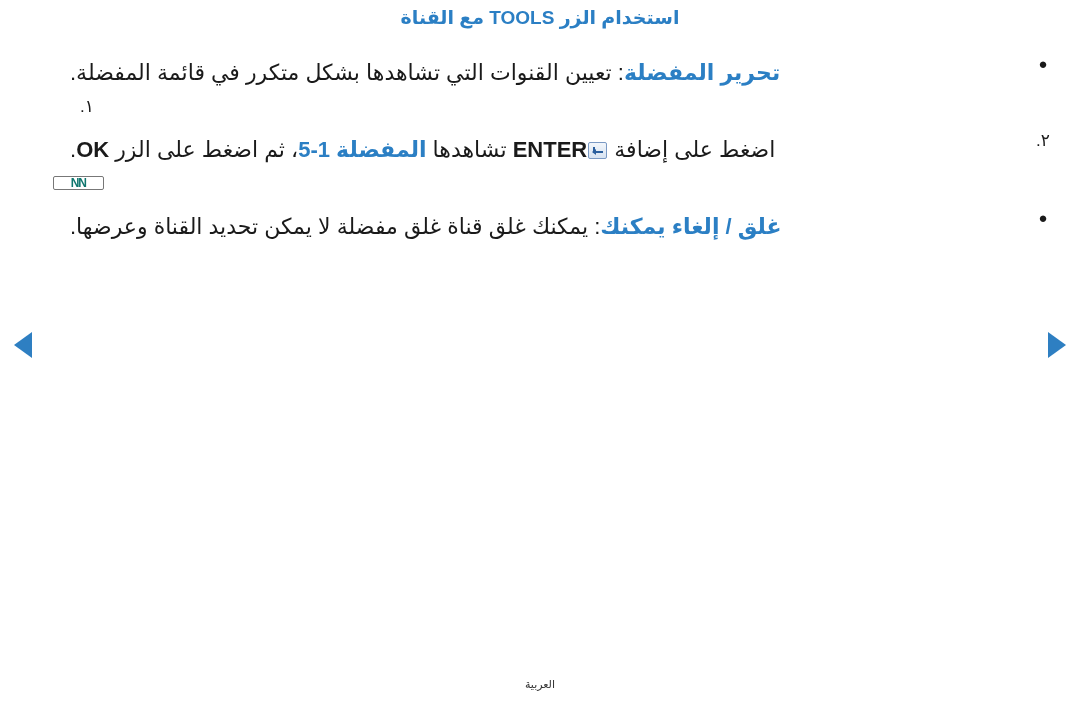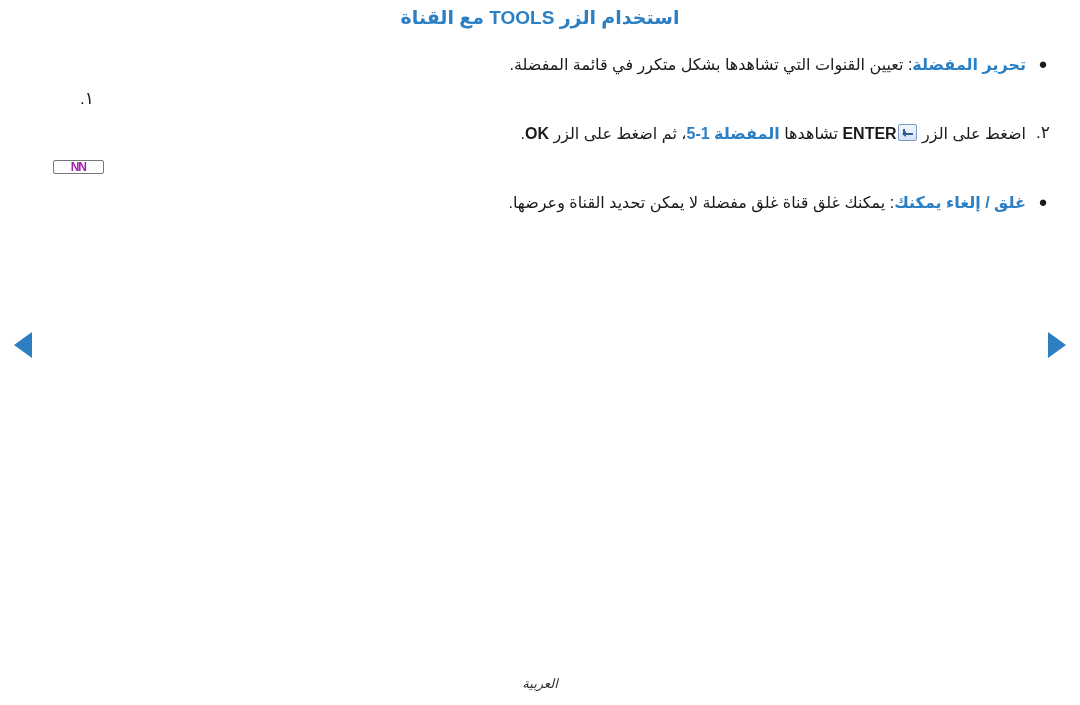--- a/index.html
+++ b/index.html
@@ -66,34 +66,35 @@
   }
   .marker.nn {
     font-size: 13px;
     font-weight: bold;
     letter-spacing: -1px;
   }
   .nn-badge {
     display: inline-block;
     font-size: 12px;
     font-weight: bold;
-    color: #a21caf;
+    color: #0f766e;
     border: 1px solid #777;
     border-radius: 2px;
     padding: 0 17px;
     line-height: 12px;
     position: relative;
     top: -1px;
   }
   .text {
     flex: 1 1 auto;
-    font-size: 16px;
+    font-size: 22px;
     line-height: 29px;
-    text-align: right;
+    text-align: left;
     direction: rtl;
+    margin-top: 8px;
   }
   .hl {
     color: #2b7fc4;
     font-weight: bold;
   }
   .bold {
     font-weight: bold;
   }
   .enter-key {
     display: inline-block;
@@ -144,23 +145,22 @@
     border-top: 13px solid transparent;
     border-bottom: 13px solid transparent;
     border-left: 18px solid #2e7fc2;
   }
   .footer {
     position: absolute;
     bottom: 14px;
     left: 0;
     right: 0;
     text-align: center;
-    font-size: 13px;
+    font-size: 11px;
     color: #333;
-    font-style: italic;
   }
 </style>
 </head>
 <body>
 
 <div class="page">
 
   <div class="title">
     <span>استخدام الزر </span><span class="tools-word">TOOLS</span><span> مع القناة</span>
   </div>
@@ -174,21 +174,21 @@
       </div>
     </div>
 
     <div class="row">
       <div class="marker num">١.</div>
     </div>
 
     <div class="row">
       <div class="marker num">٢.</div>
       <div class="text">
-        <span>اضغط على الزر </span><span class="enter-key"></span><span class="bold">ENTER</span><span> تشاهدها </span><span class="hl">المفضلة 1-5</span><span>، ثم اضغط على الزر </span><span class="bold">OK</span><span>.</span>
+        <span>اضغط على إضافة </span><span class="enter-key"></span><span class="bold">ENTER</span><span> تشاهدها </span><span class="hl">المفضلة 1-5</span><span>، ثم اضغط على الزر </span><span class="bold">OK</span><span>.</span>
       </div>
     </div>
 
     <div class="row">
       <div class="marker nn"><span class="nn-badge">NN</span></div>
     </div>
 
     <div class="row">
       <div class="marker bullet">●</div>
       <div class="text">

